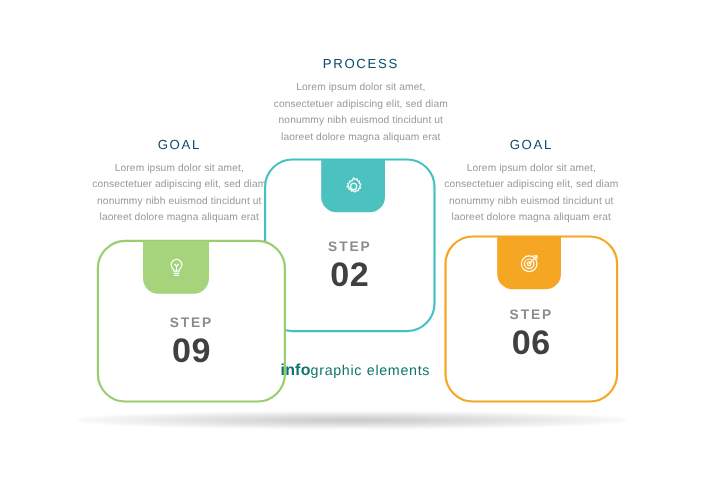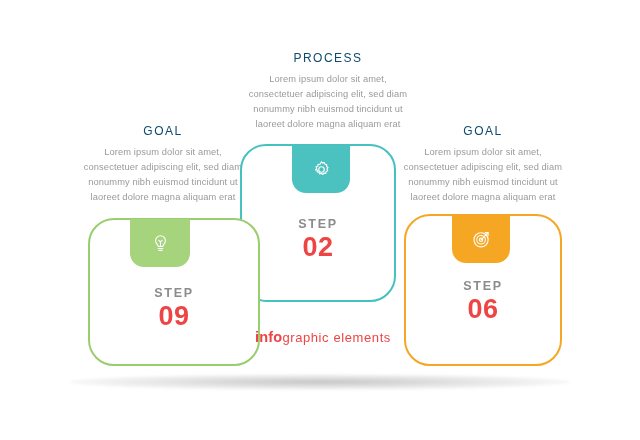--- a/index.html
+++ b/index.html
@@ -105,24 +105,24 @@
   }
   .step-word {
     font-size: 12.5px;
     font-weight: bold;
     letter-spacing: 1.7px;
     color: #8C8C8C;
     line-height: 1.1;
     text-align: center;
   }
   .step-num {
-    font-size: 27px;
+    font-size: 31px;
     font-weight: bold;
     letter-spacing: 0.5px;
-    color: #ef4444;
+    color: #404040;
     line-height: 1.08;
     margin-top: 1px;
   }
   .step-1 { left: 114px; top: 287px; width: 120px; }
   .step-2 { left: 268px; top: 218px; width: 100px; }
   .step-3 { left: 424px; top: 280px; width: 118px; }
 
   
   .desc {
     position: absolute;
@@ -146,21 +146,21 @@
   .desc-2 { left: 244px; top: 51px;  width: 168px; }
   .desc-3 { left: 398px; top: 124px; width: 170px; }
 
   
   .caption {
     position: absolute;
     left: 255px;
     top: 328px;
     z-index: 9;
     white-space: nowrap;
-    color: #ef4444;
+    color: #0f766e;
   }
   .caption .c-strong {
     font-size: 14.5px;
     font-weight: bold;
     letter-spacing: 0.2px;
   }
   .caption .c-light {
     font-size: 13px;
     font-weight: normal;
     letter-spacing: 0.6px;

